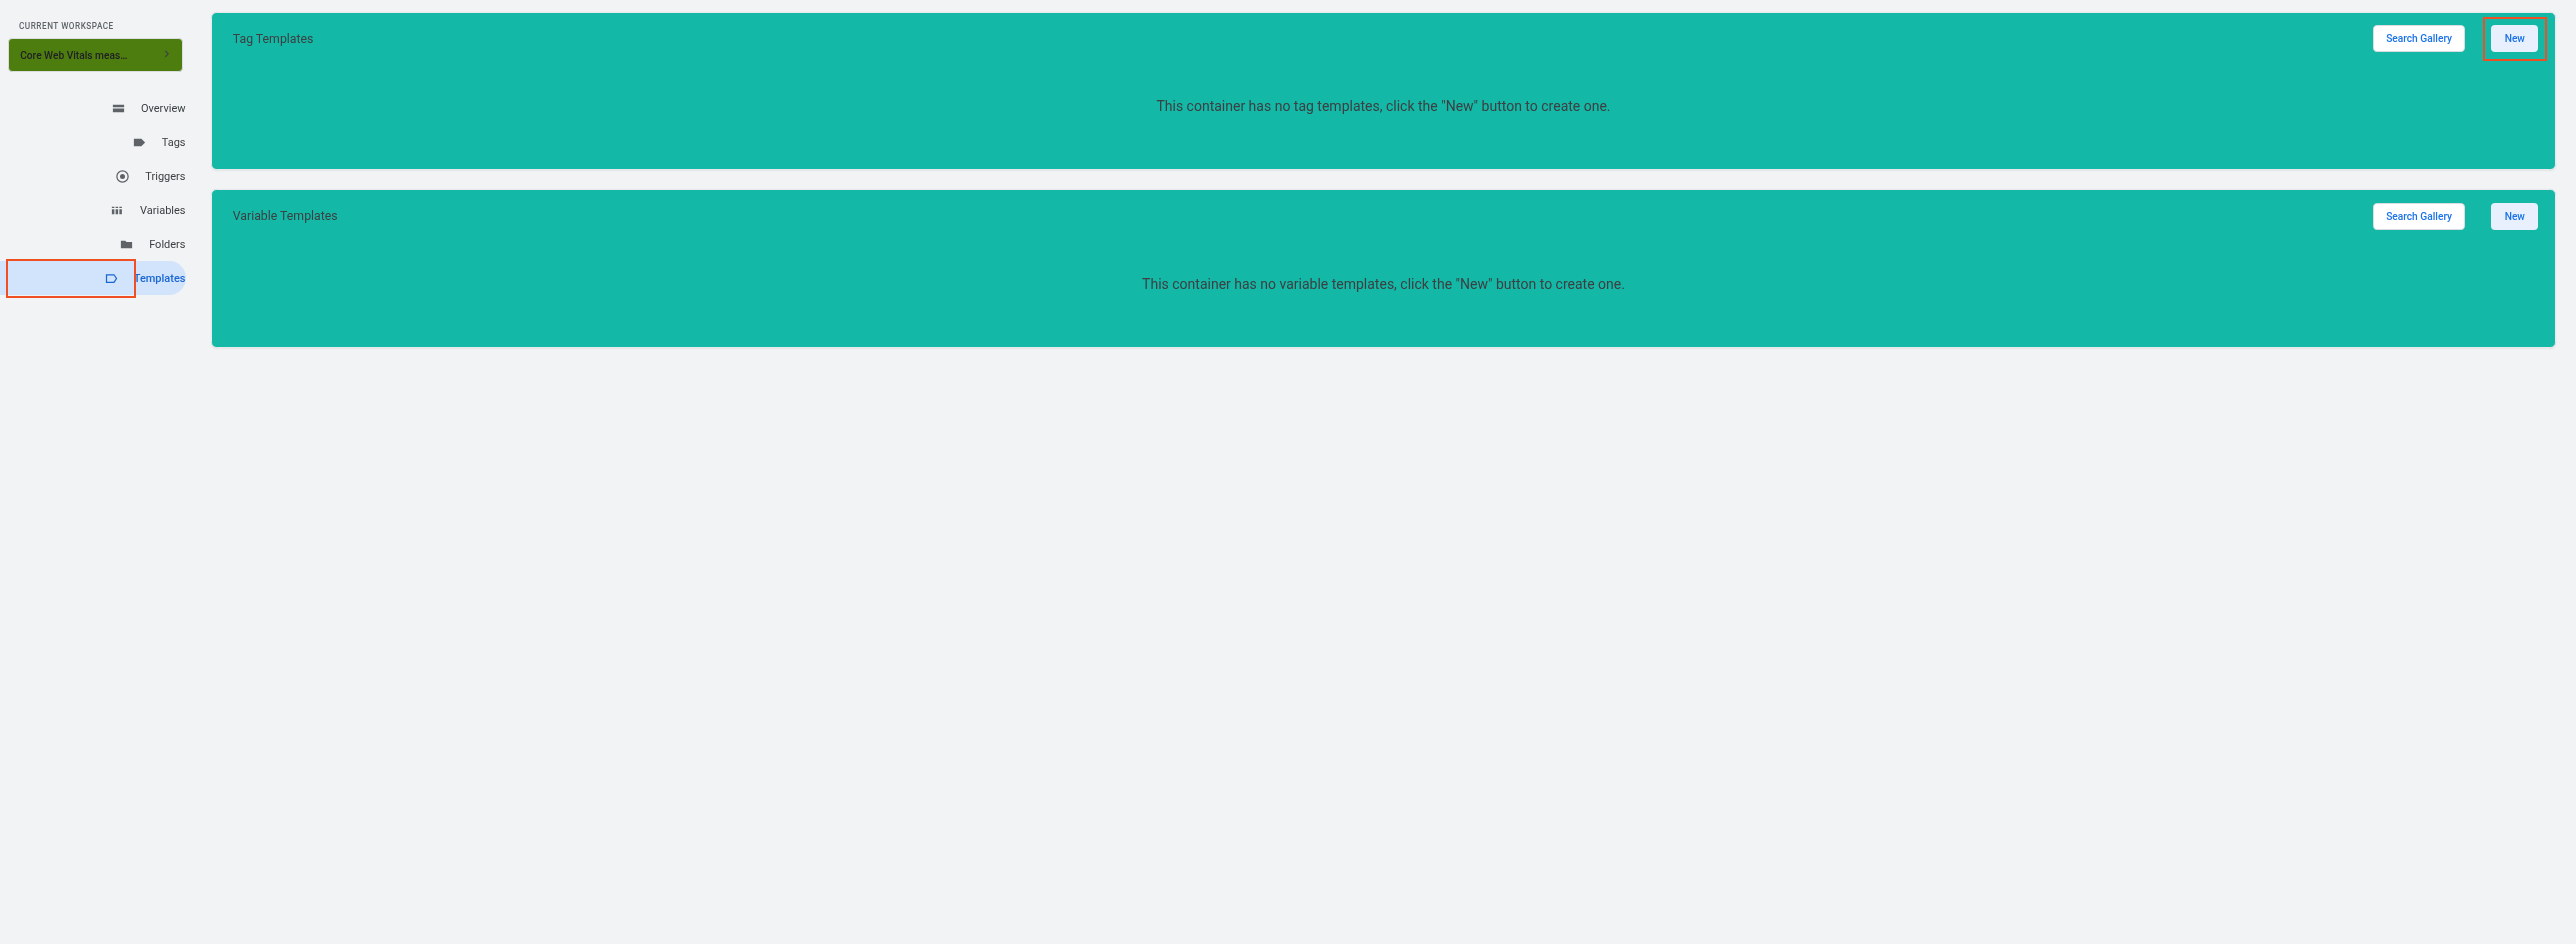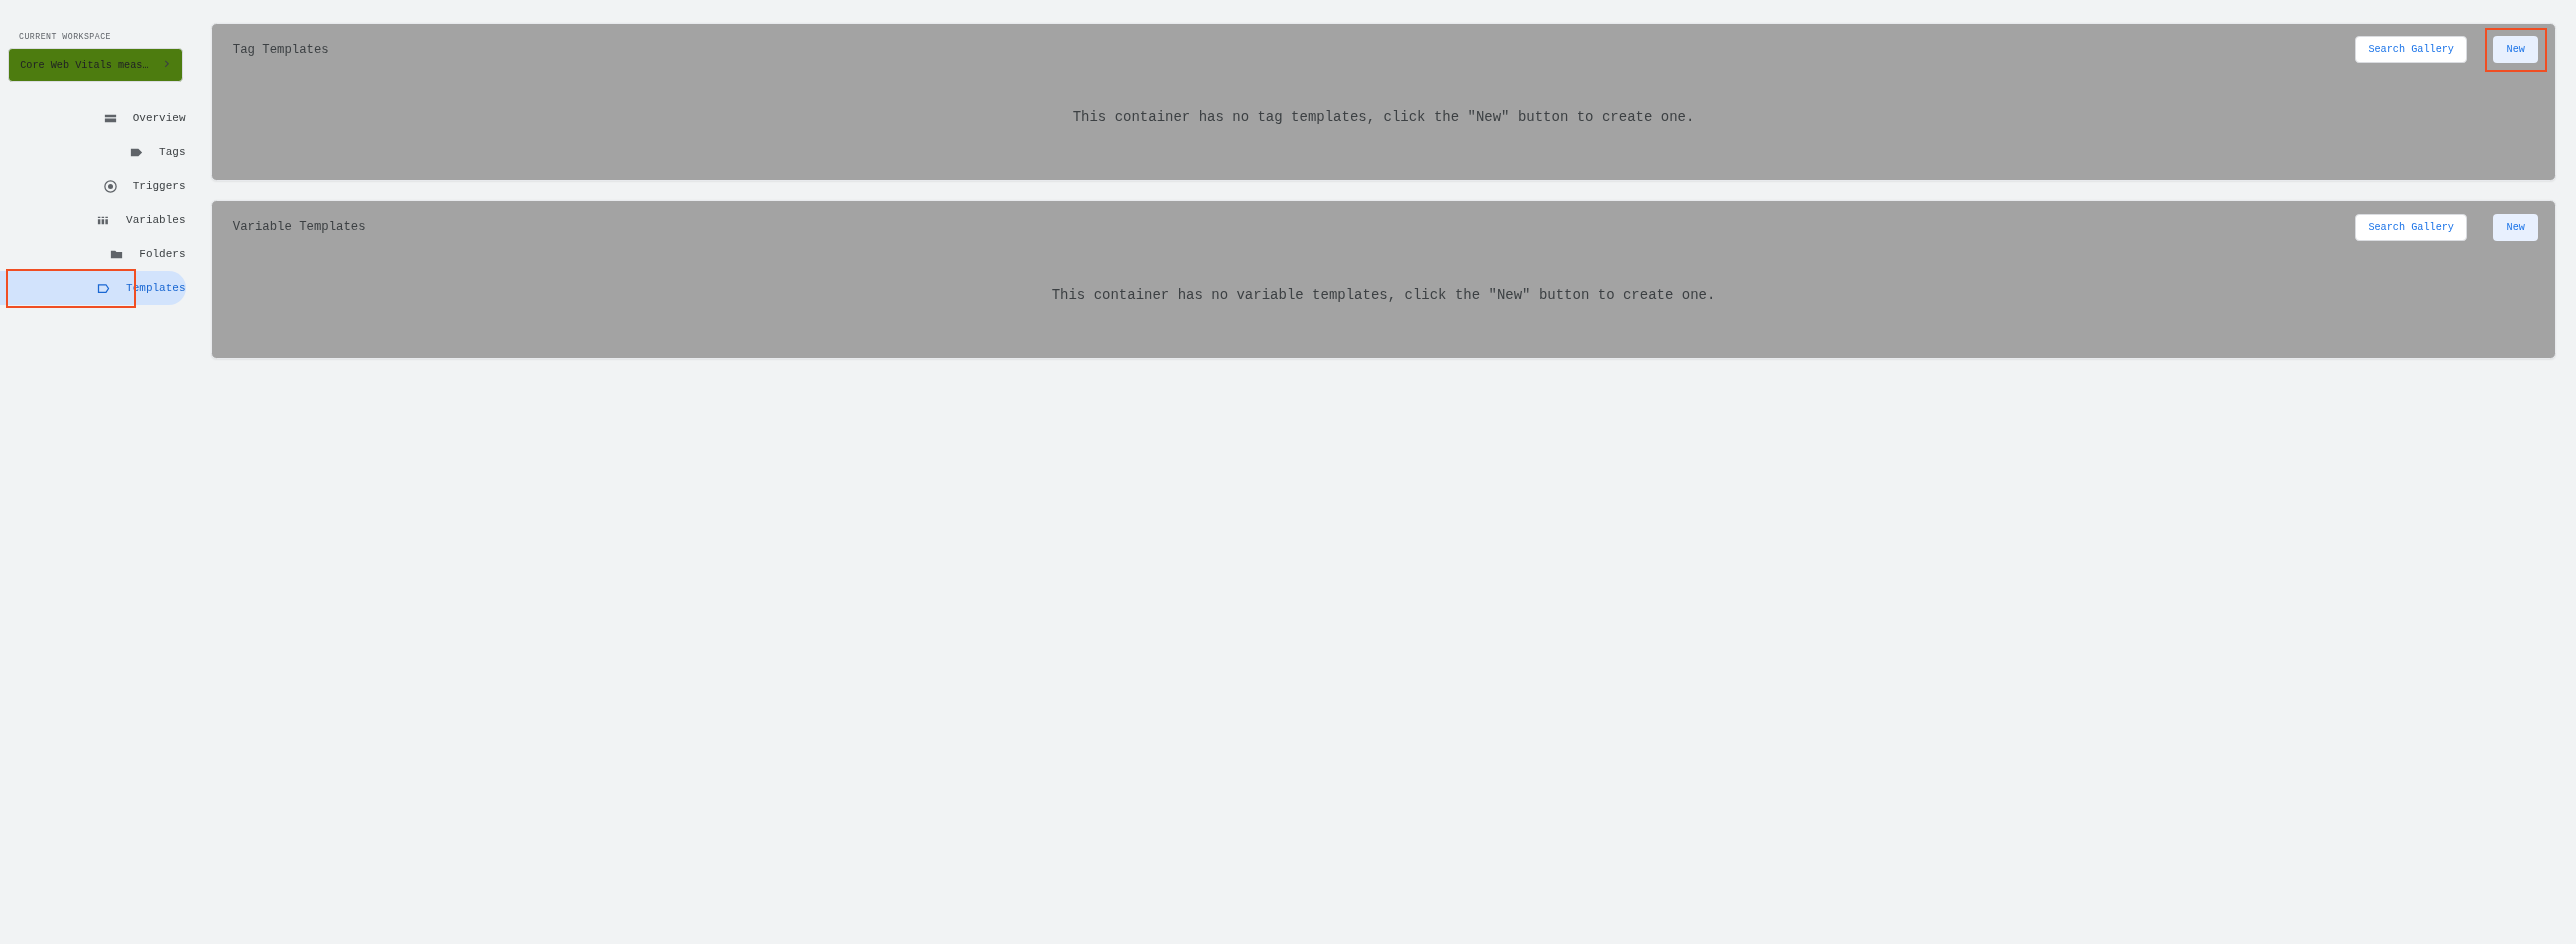--- a/index.html
+++ b/index.html
@@ -7,22 +7,21 @@
     font-family: "Google Sans", Roboto, Arial, sans-serif;
     background: #f1f3f4;
     color: #3c4043;
     font-size: 11px;
     height: 100%;
   }
   .app {
     display: flex;
     width: 100%;
     min-height: 100%;
-    padding-top: 16px;
-    font-family: Liberation Mono, monospace;
+    padding-top: 5px;
   }
   
   .sidebar {
     width: 191px;
     flex-shrink: 0;
     padding: 16.4px 0 0 0;
   }
   .ws-label {
     font-size: 8.2px;
     letter-spacing: 0.5px;
@@ -90,21 +89,21 @@
     border: 2.7px solid #f04e23;
     pointer-events: none;
   }
   
   .main {
     flex: 1;
     padding: 6.8px 20.4px 20.4px 20.4px;
     min-width: 0;
   }
   .panel {
-    background: #a3a3a3;
+    background: #14b8a6;
     border: 0.7px solid #e8eaed;
     border-radius: 5.5px;
     box-shadow: 0 0.7px 1.4px rgba(60,64,67,0.08);
     padding: 0;
     margin-bottom: 19px;
     position: relative;
   }
   .panel-header {
     display: flex;
     align-items: center;

